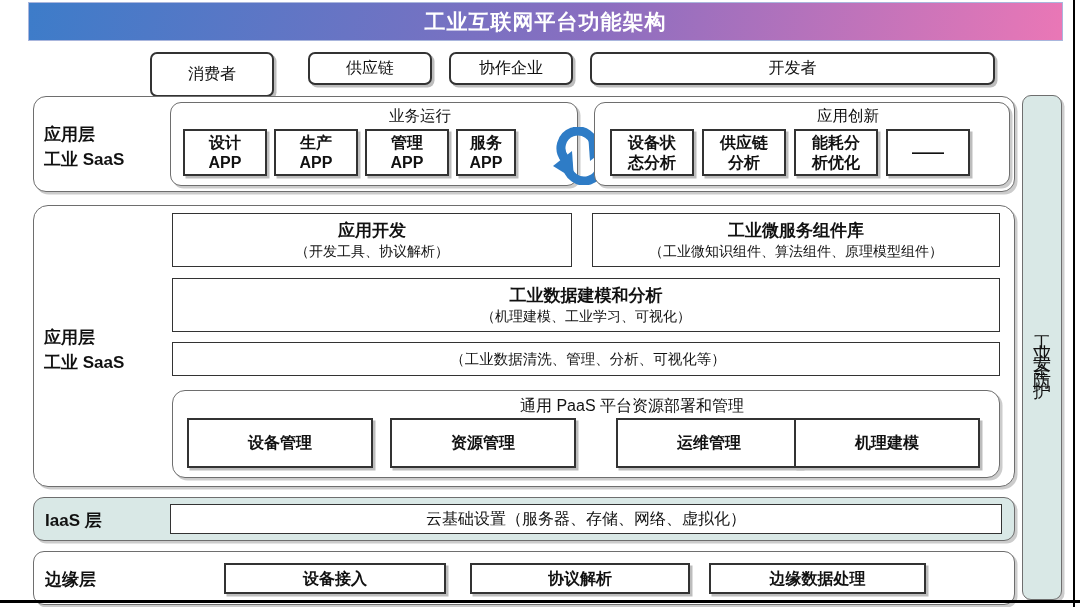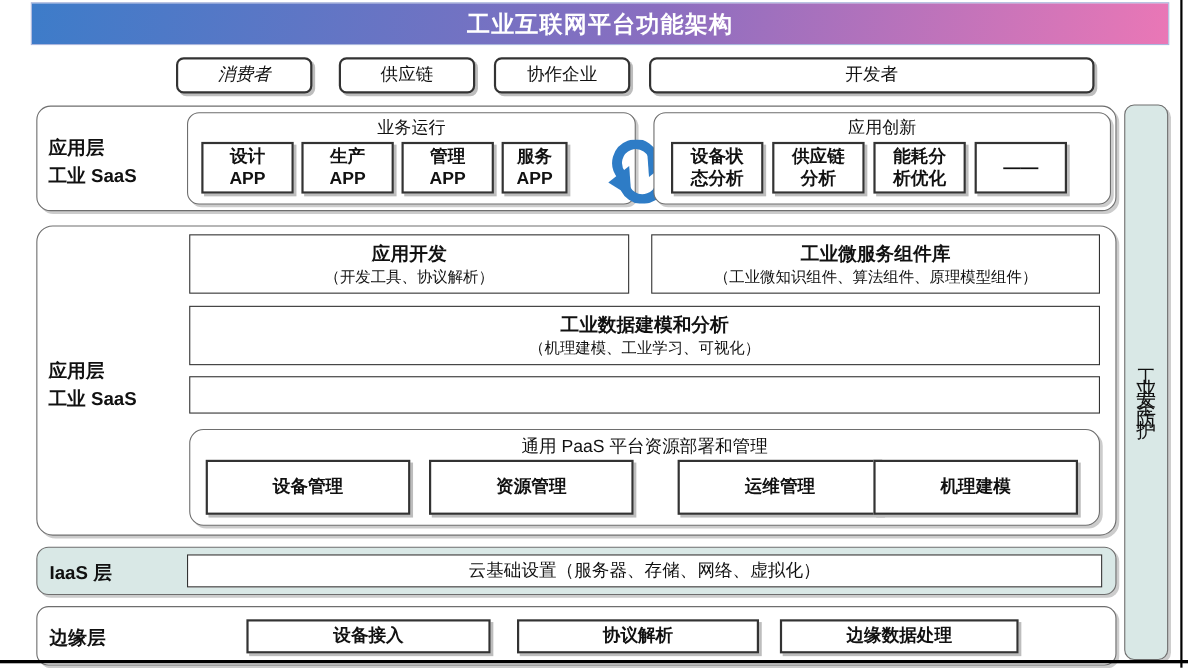--- a/index.html
+++ b/index.html
@@ -21,42 +21,42 @@
     text-align:center;box-sizing:border-box;
   }
   .rounded{border-radius:7px;}
   .container{
     background:#ffffff;border:1.6px solid #6e6e6e;border-radius:13px;
     box-shadow:2.5px 2.5px 0 #cccccc;box-sizing:border-box;
   }
   .teal{background:#d9e8e6;}
   .pre{white-space:pre-line;}
   .layer-label{font-weight:bold;font-size:17px;line-height:1.45;}
-  .group-title{font-size:15.5px;text-align:center;}
+  .group-title{font-size:15.5px;text-align:center;margin-left:46px;}
   .item-sm{font-weight:bold;font-size:16px;line-height:1.22;}
   .actor{font-size:16px;}
   .title-box .t{font-weight:bold;font-size:17px;line-height:1.25;}
   .title-box .s{font-size:14px;line-height:1.3;}
   .colstack{flex-direction:column;}
   .oneline-title{font-weight:bold;font-size:17px;}
   .oneline-sub{font-size:14.5px;margin-left:4px;}
   .vertical-text{
     writing-mode:vertical-rl;text-orientation:upright;
     font-size:18px;letter-spacing:9px;color:#111;
   }
   .frame-line{background:#000000;}
 </style>
 </head>
 <body>
 
 <div class="abs banner" style="left: 28px; top: 2px; width: 1035px; height: 39px; background: linear-gradient(100deg, rgb(61, 124, 201) 0%, rgb(138, 110, 192) 55%, rgb(234, 119, 182) 100%);">
   <span class="banner-text">工业互联网平台功能架构</span>
 </div>
 
-<div class="abs box rounded actor" style="left:160px;top:52px;width:124px;height:33px;font-style:italic;">
+<div class="abs box rounded actor" style="left:150px;top:52px;width:124px;height:45px;">
   <span>消费者</span>
 </div>
 <div class="abs box rounded actor" style="left:308px;top:52px;width:124px;height:33px;">
   <span>供应链</span>
 </div>
 <div class="abs box rounded actor" style="left:449px;top:52px;width:124px;height:33px;">
   <span>协作企业</span>
 </div>
 <div class="abs box rounded actor" style="left:590px;top:52px;width:405px;height:33px;">
   <span>开发者</span>
@@ -122,20 +122,21 @@
 </div>
 <div class="abs box colstack title-box" style="left:592px;top:213px;width:408px;height:54px;border-width:1.6px;box-shadow:none;">
   <div class="t">工业微服务组件库</div>
   <div class="s">（工业微知识组件、算法组件、原理模型组件）</div>
 </div>
 <div class="abs box colstack title-box" style="left:172px;top:278px;width:828px;height:54px;border-width:1.6px;box-shadow:none;">
   <div class="t">工业数据建模和分析</div>
   <div class="s">（机理建模、工业学习、可视化）</div>
 </div>
 <div class="abs box" style="left:172px;top:342px;width:828px;height:34px;border-width:1.6px;box-shadow:none;">
+  <span class="oneline-sub">（工业数据清洗、管理、分析、可视化等）</span>
 </div>
 
 <div class="abs container" style="left:172px;top:390px;width:828px;height:88px;"></div>
 <div class="abs group-title" style="left:172px;top:396px;width:828px;font-size:16px;">通用 PaaS 平台资源部署和管理</div>
 <div class="abs box item-sm" style="left:187px;top:418px;width:186px;height:50px;">
   <span>设备管理</span>
 </div>
 <div class="abs box item-sm" style="left:390px;top:418px;width:186px;height:50px;">
   <span>资源管理</span>
 </div>

